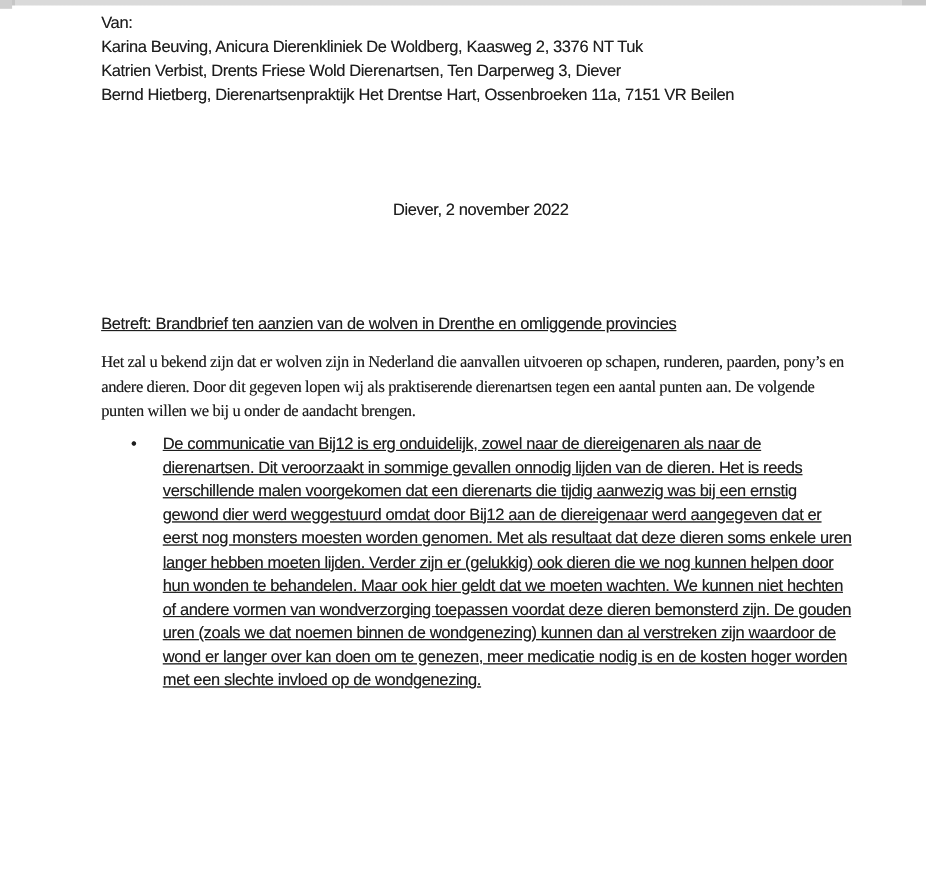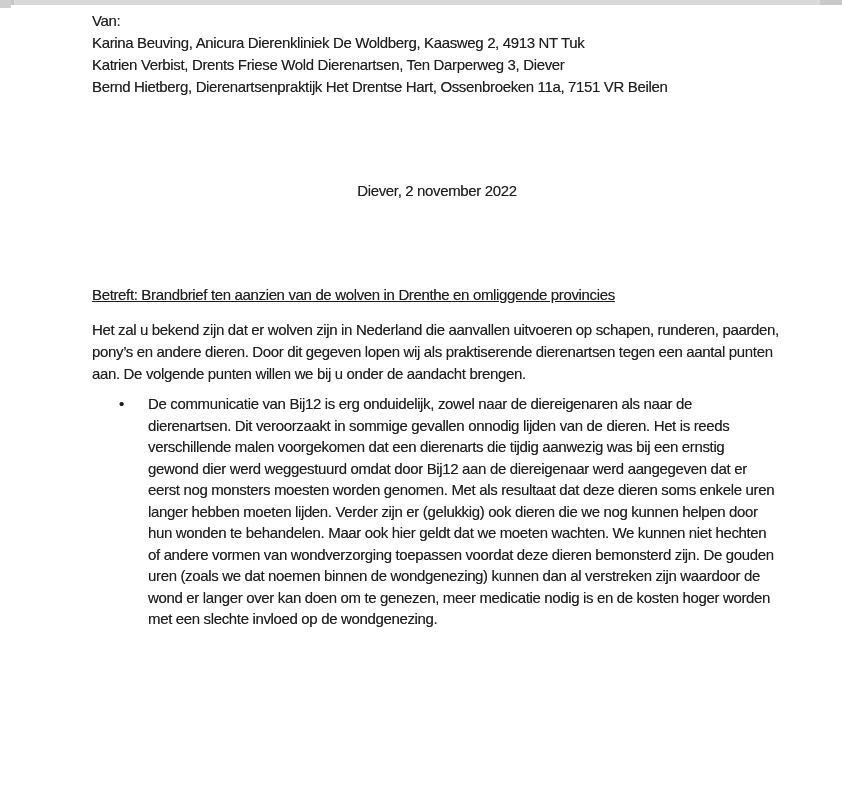--- a/index.html
+++ b/index.html
@@ -42,31 +42,32 @@
     width: 690px;
   }
   p { margin: 0; }
   .dateline {
     text-align: center;
     width: 690px;
     margin-top: 82px;
   }
   .subject { margin-top: 82px; text-decoration: underline; }
   .salutation { margin-top: 40px; }
-  .intro { margin-top: 13px; }
+  .intro { margin-top: 13px; font-family: Liberation Serif, serif; }
   .section-heading {
     margin-top: 14px;
     text-decoration: underline;
     text-underline-offset: 3px;
   }
   ul.bullets {
     margin: 8px 12px 0 0;
     padding: 0;
     list-style: none;
     line-height: 21.5px;
+    text-decoration: underline;
   }
   ul.bullets li {
     position: relative;
     padding-left: 56px;
     width: 686px;
     box-sizing: border-box;
   }
   ul.bullets li::before {
     content: "\2022";
     position: absolute;
@@ -78,21 +79,21 @@
 </head>
 <body>
 
 <div class="scan-top-edge"></div>
 <div class="scan-corner"></div>
 
 <div class="page">
   <div class="content">
 
     <p>Van:</p>
-    <p>Karina Beuving, Anicura Dierenkliniek De Woldberg, Kaasweg 2, 4913 NT Tuk</p>
+    <p>Karina Beuving, Anicura Dierenkliniek De Woldberg, Kaasweg 2, 3376 NT Tuk</p>
     <p>Katrien Verbist, Drents Friese Wold Dierenartsen, Ten Darperweg 3, Diever</p>
     <p>Bernd Hietberg, Dierenartsenpraktijk Het Drentse Hart, Ossenbroeken 11a, 7151 VR Beilen</p>
 
     <p class="dateline">Diever, 2 november 2022</p>
 
     <p class="subject">Betreft: Brandbrief ten aanzien van de wolven in Drenthe en omliggende provincies</p>
 
 
     <p class="intro">Het zal u bekend zijn dat er wolven zijn in Nederland die aanvallen uitvoeren op schapen, runderen, paarden, pony’s en andere dieren. Door dit gegeven lopen wij als praktiserende dierenartsen tegen een aantal punten aan. De volgende punten willen we bij u onder de aandacht brengen.</p>
 

